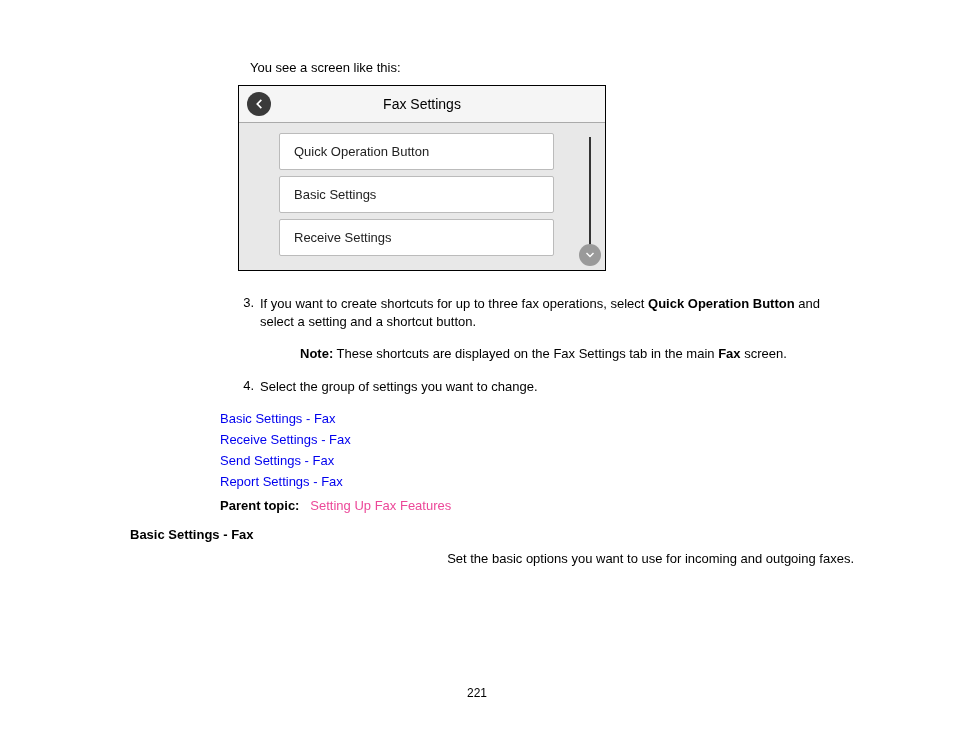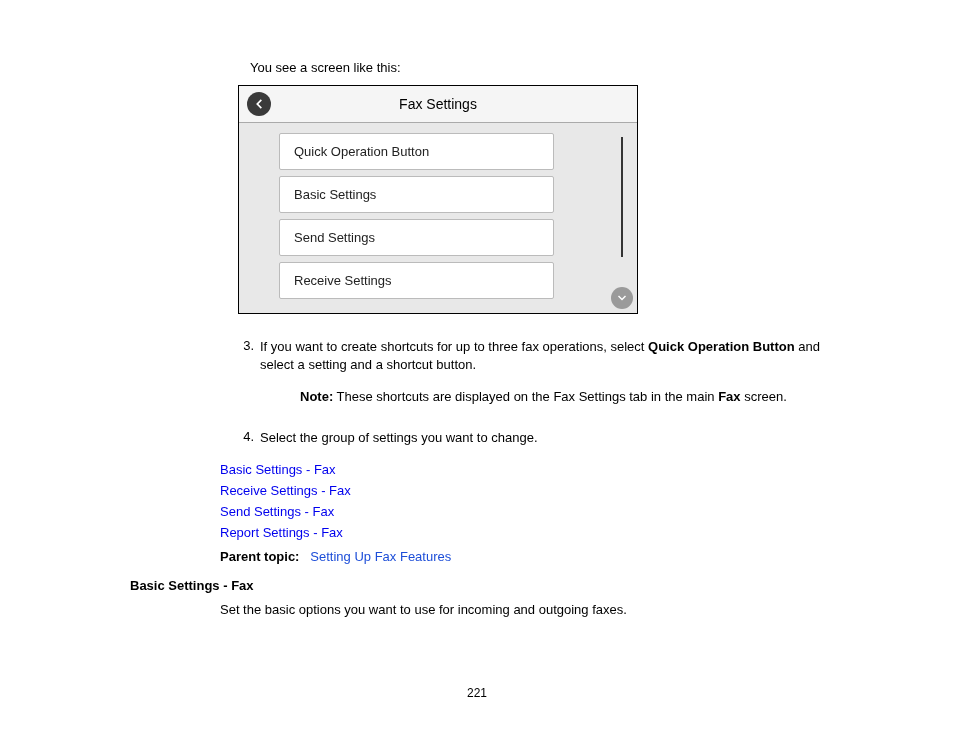--- a/index.html
+++ b/index.html
@@ -18,21 +18,21 @@
     }
     .content {
       padding: 60px 100px 0 130px;
     }
     .intro-text {
       margin-left: 120px;
       margin-bottom: 10px;
     }
     .screenshot-frame {
       margin-left: 108px;
-      width: 400px;
+      width: 368px;
       border: 1px solid #000;
       background: #e8e8e8;
     }
     .sc-header {
       display: flex;
       align-items: center;
       border-bottom: 1px solid #aaa;
       background: #f5f5f5;
       padding: 6px 8px;
       position: relative;
@@ -112,21 +112,21 @@
       flex-shrink: 0;
       text-align: right;
       padding-right: 6px;
     }
     .step-text {
       flex: 1;
       line-height: 1.4;
     }
     .note-block {
       margin-left: 130px;
-      margin-bottom: 22px;
+      margin-bottom: 14px;
       line-height: 1.4;
       padding-left: 40px;
     }
     .bold {
       font-weight: bold;
     }
     .links-block {
       margin-left: 90px;
       margin-top: 4px;
     }
@@ -138,31 +138,32 @@
       line-height: 1.4;
     }
     .parent-topic-row {
       margin-left: 90px;
       margin-top: 6px;
     }
     .parent-topic-label {
       font-weight: bold;
     }
     .parent-topic-link {
-      color: #1d4ed8;
+      color: #ec4899;
       cursor: pointer;
     }
     .section-heading {
       font-weight: bold;
       margin-top: 14px;
       margin-bottom: 8px;
     }
     .section-body {
       margin-left: 90px;
       line-height: 1.4;
+      text-align: right;
     }
     .page-number {
       position: absolute;
       bottom: 38px;
       left: 0;
       right: 0;
       text-align: center;
       font-weight: normal;
       font-size: 12px;
     }
@@ -178,21 +179,20 @@
       <div class="back-circle">
         <svg viewBox="0 0 24 24">
             <path d="M15 4l-8 8 8 8 2-2-6-6 6-6z"></path>
           </svg>
       </div>
       <div class="sc-title">Fax Settings</div>
     </div>
     <div class="sc-body">
       <div class="menu-btn">Quick Operation Button</div>
       <div class="menu-btn">Basic Settings</div>
-      <div class="menu-btn">Send Settings</div>
       <div class="menu-btn">Receive Settings</div>
       <div class="scroll-track"></div>
       <div class="down-circle">
         <svg viewBox="0 0 24 24">
             <path d="M4 9l8 8 8-8-2-2-6 6-6-6z"></path>
           </svg>
       </div>
     </div>
   </div>
 

